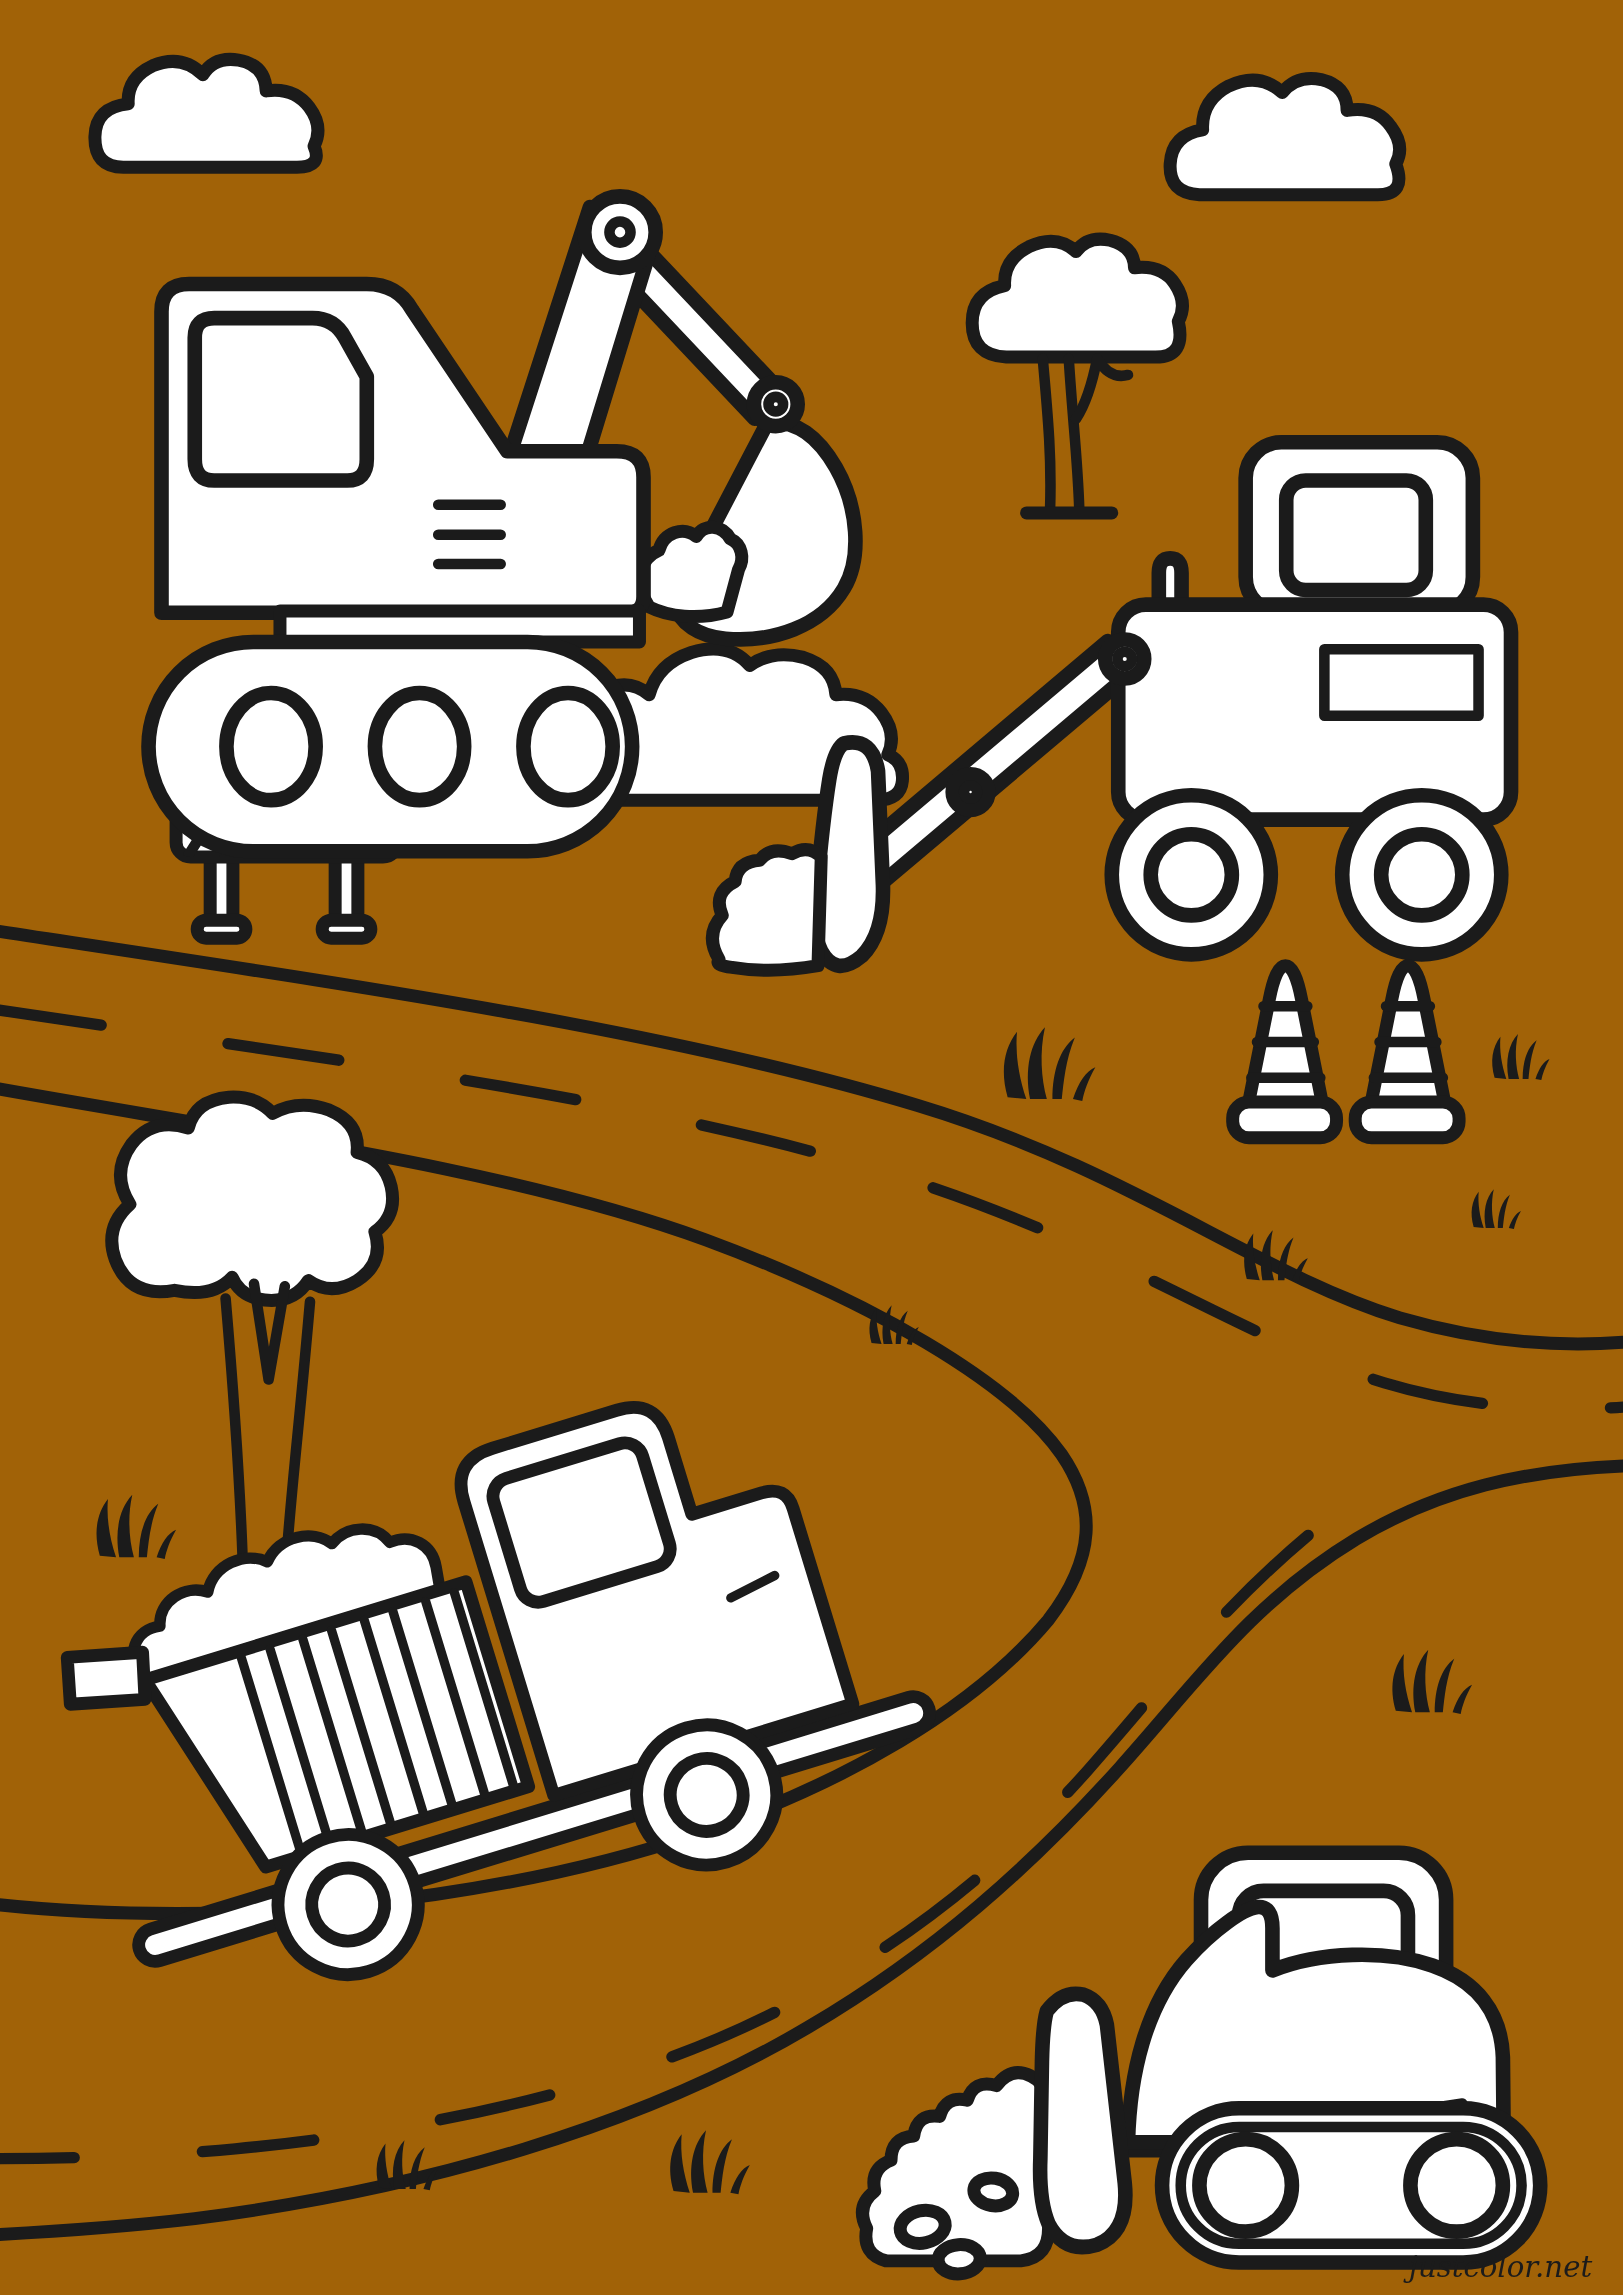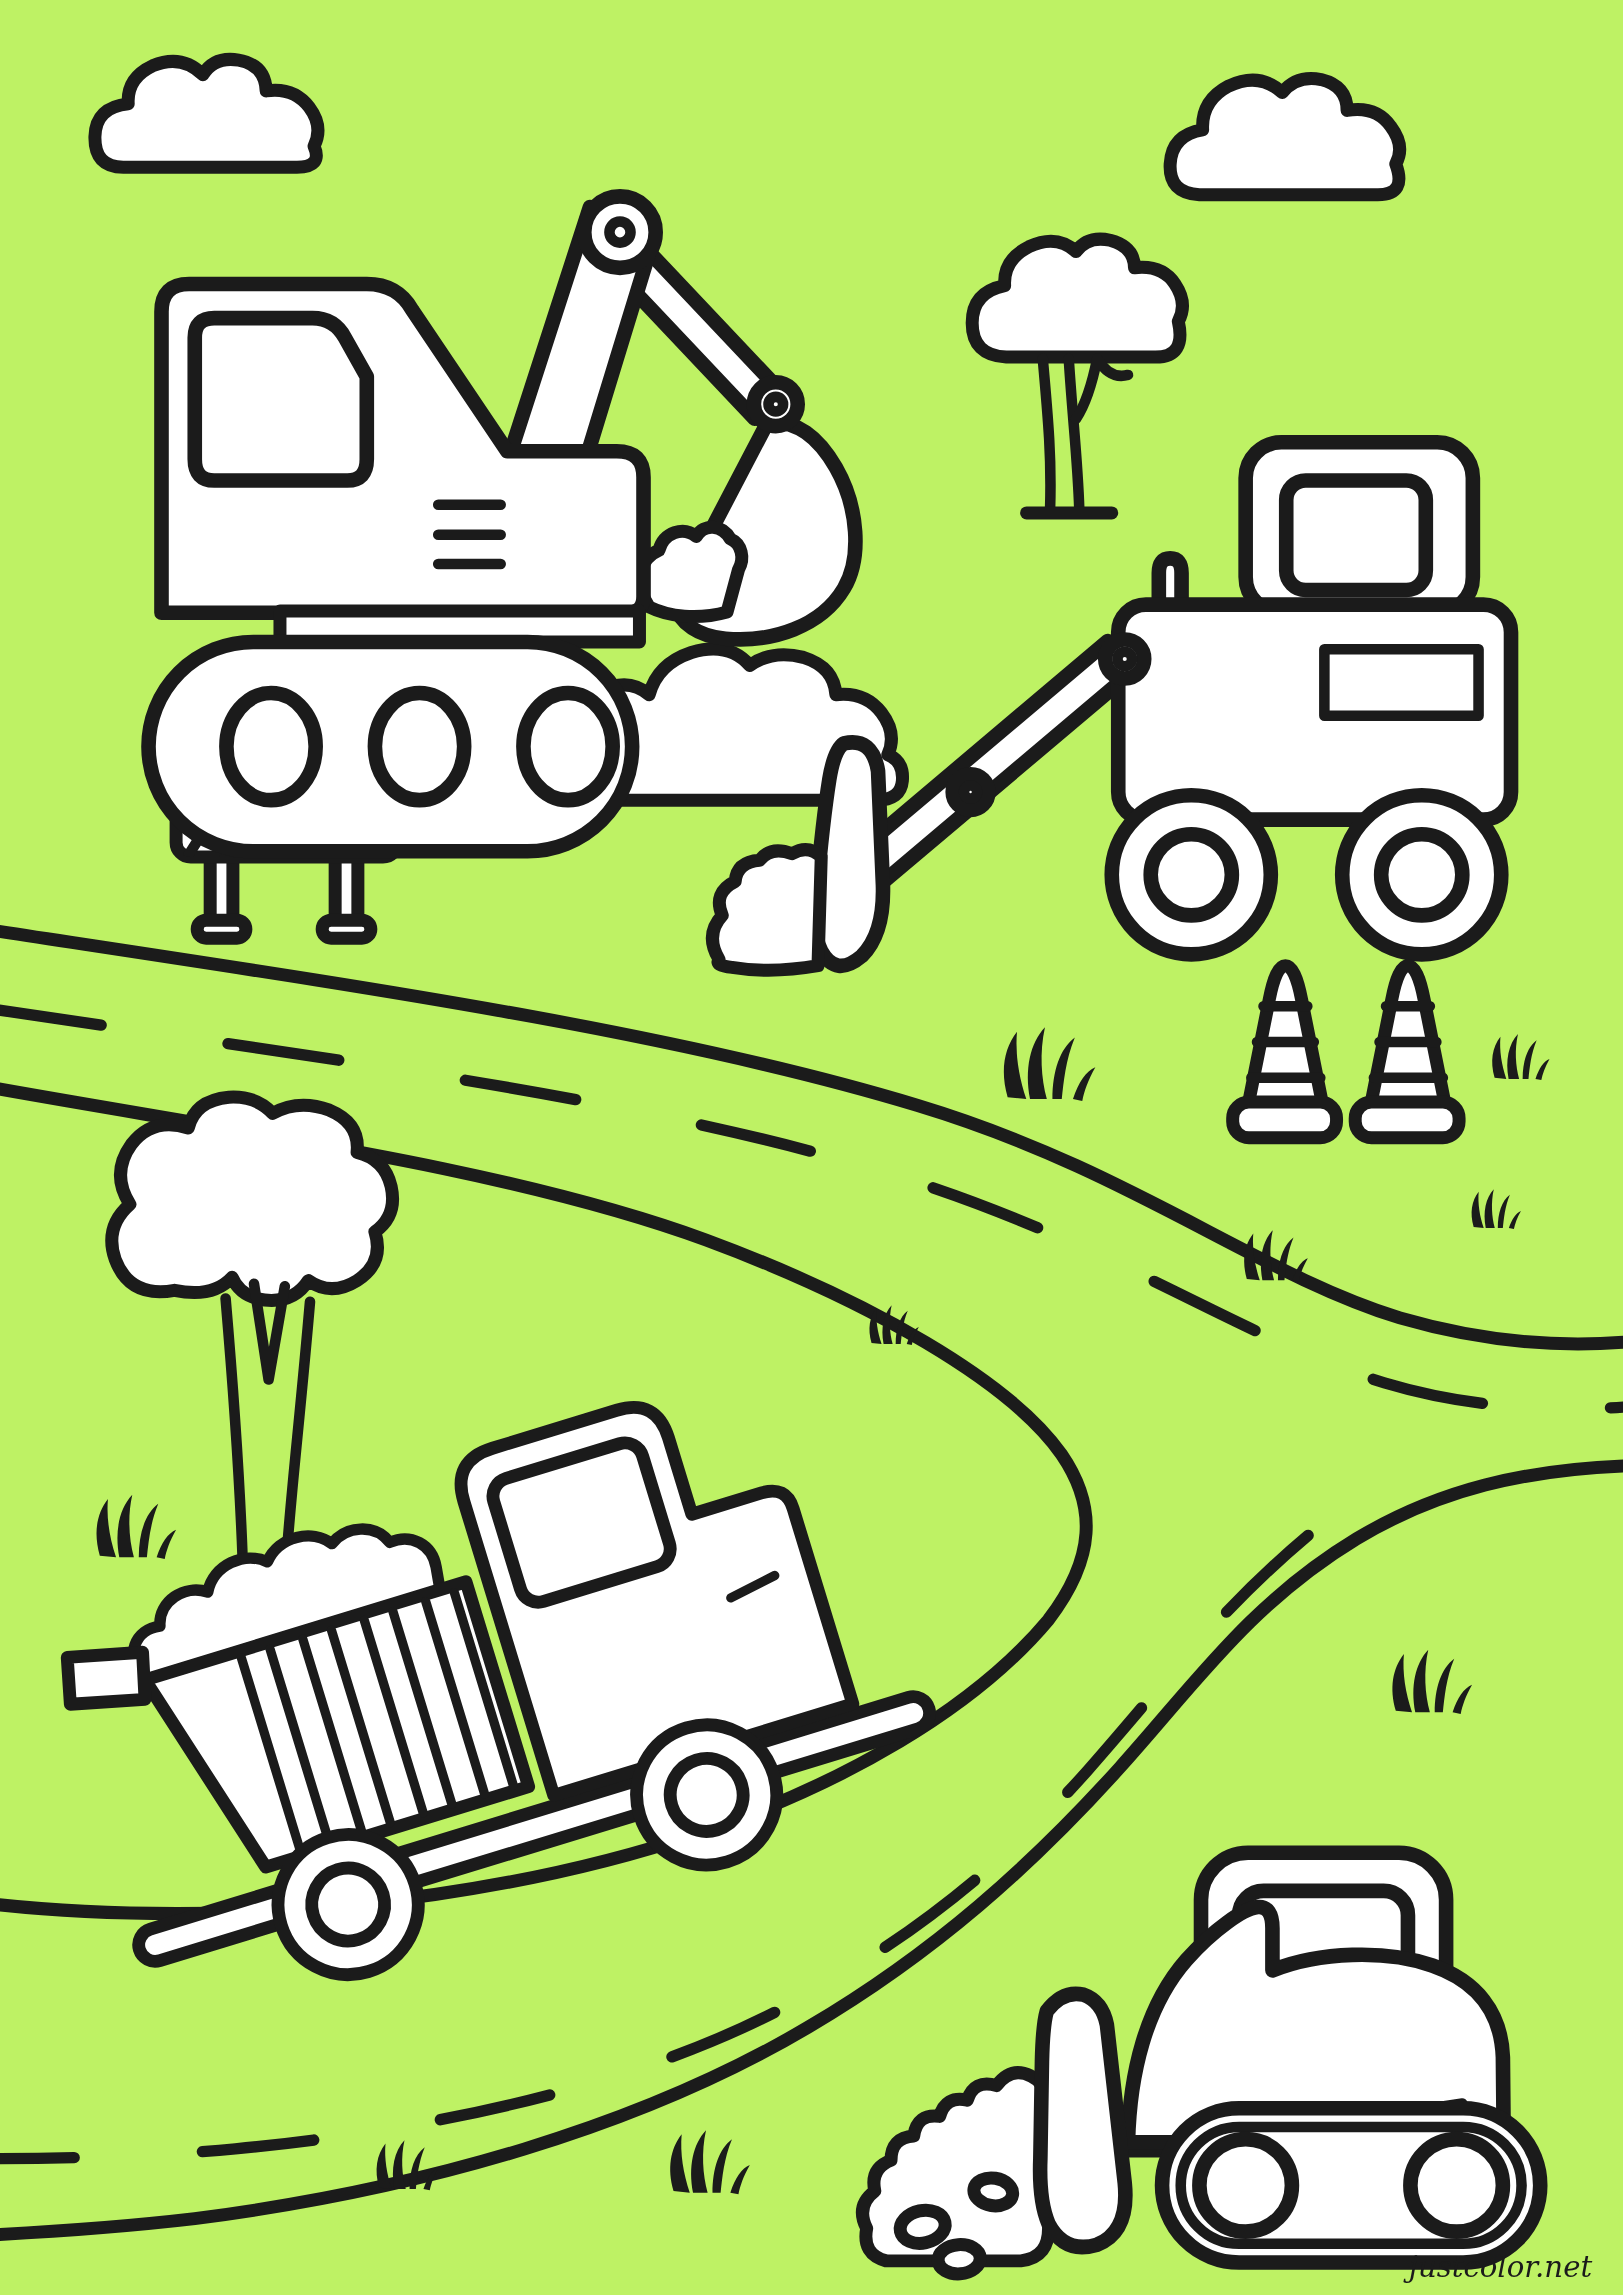--- a/index.html
+++ b/index.html
@@ -1,16 +1,16 @@
 <!DOCTYPE html>
 <html style="font-size:13px"><head>
 <meta charset="utf-8">
 <style>
   html,body{margin:0;padding:0;background:#ffffff;}
-  .page{position:relative;width:1623px;height:2295px;background:#bef264;overflow:hidden;
+  .page{position:relative;width:1623px;height:2295px;background:#a16207;overflow:hidden;
         font-family:"DejaVu Sans",sans-serif;}
   svg{position:absolute;inset:0;display:block;}
   .ln{fill:none;stroke:#1b1b1b;stroke-width:16;stroke-linecap:round;stroke-linejoin:round;}
   .sh{fill:#ffffff;stroke:#1b1b1b;stroke-width:16;stroke-linecap:round;stroke-linejoin:round;}
   .sh18{fill:#ffffff;stroke:#1b1b1b;stroke-width:18;stroke-linecap:round;stroke-linejoin:round;}
   .thin{fill:none;stroke:#1b1b1b;stroke-width:13;stroke-linecap:round;stroke-linejoin:round;}
   .blk{fill:#1b1b1b;stroke:none;}
   .dash{fill:none;stroke:#1b1b1b;stroke-width:14;stroke-linecap:round;
         stroke-dasharray:138 158;}
   .wm{font-family:"DejaVu Serif","Liberation Serif",serif;font-style:italic;font-size:36px;

